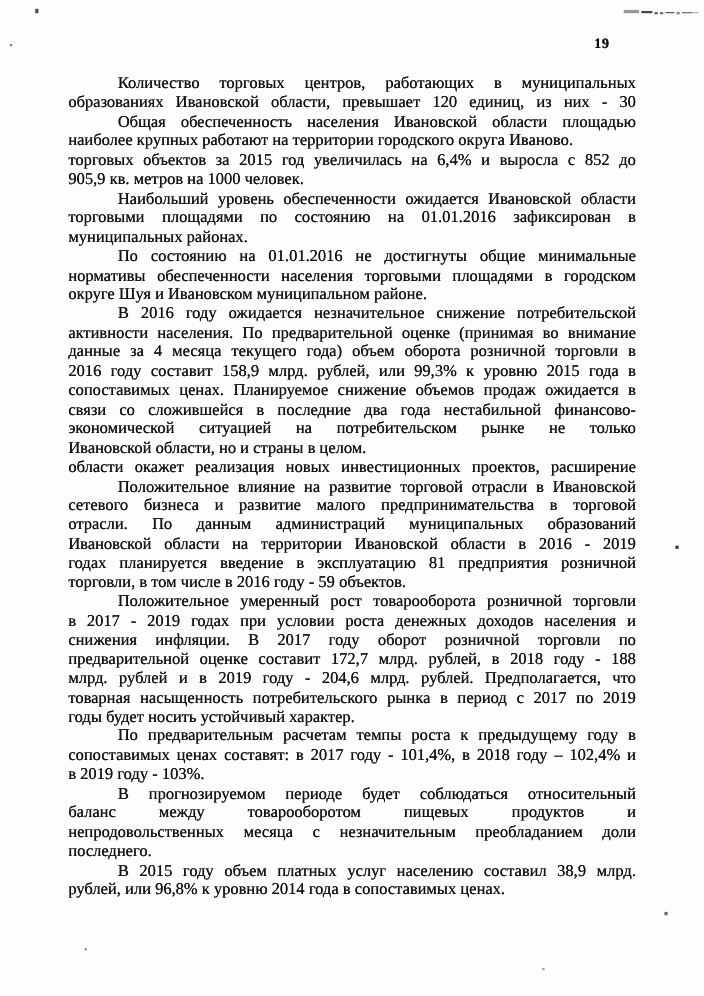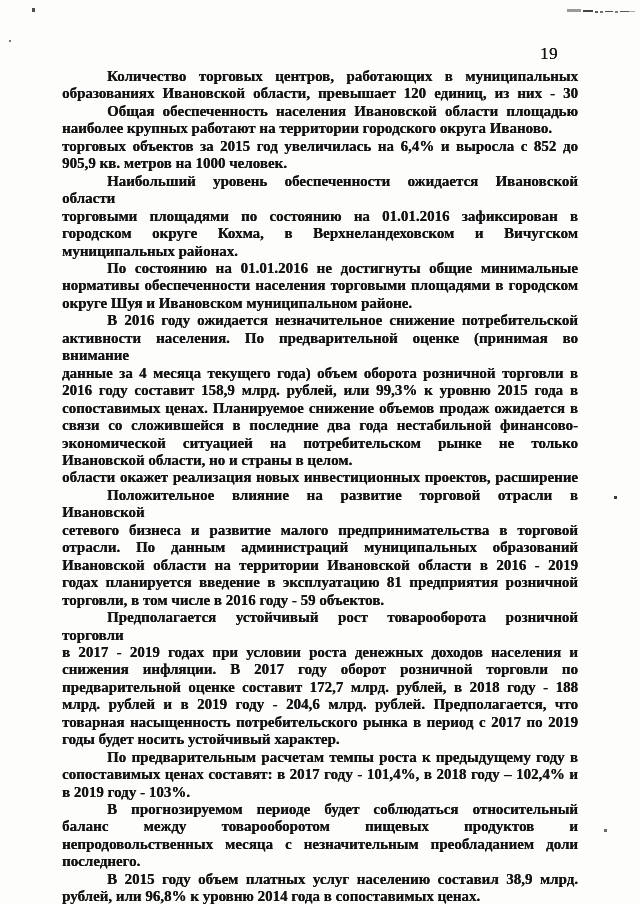--- a/index.html
+++ b/index.html
@@ -11,40 +11,39 @@
     position: relative;
     width: 640px;
     height: 905px;
     background: #fdfdfc;
     overflow: hidden;
     font-family: "Liberation Serif", "DejaVu Serif", serif;
     color: #141414;
   }
   .page-number {
     position: absolute;
-    top: 44px;
+    top: 32px;
     left: 540px;
-    font-size: 17px;
-    font-weight: normal;
+    font-size: 13px;
+    font-weight: bold;
     letter-spacing: 0.5px;
     text-shadow: 0.2px 0 0 currentColor;
   }
   .doc-body {
     position: absolute;
     left: 62px;
     top: 68px;
     width: 516px;
     font-size: 15px;
     line-height: 17.45px;
     text-shadow: 0.2px 0 0 currentColor;
   }
   .line {
     text-align: justify;
     text-align-last: justify;
-    font-weight: bold;
   }
   .line.first {
     text-indent: 45px;
   }
   .line.last {
     text-align-last: left;
   }
   
   .artifact {
     position: absolute;
@@ -89,41 +88,40 @@
 
   <div class="doc-body">
       <div class="line first">Количество торговых центров, работающих в муниципальных</div>
       <div class="line">образованиях Ивановской области, превышает 120 единиц, из них - 30</div>
       <div class="line first">Общая обеспеченность населения Ивановской области площадью</div>
       <div class="line last">наиболее крупных работают на территории городского округа Иваново.</div>
       <div class="line">торговых объектов за 2015 год увеличилась на 6,4% и выросла с 852 до</div>
       <div class="line last">905,9 кв. метров на 1000 человек.</div>
       <div class="line first">Наибольший уровень обеспеченности ожидается Ивановской области</div>
       <div class="line">торговыми площадями по состоянию на 01.01.2016 зафиксирован в</div>
-      <div class="line">городском округе Кохма, в Верхнеландеховском и Вичугском</div>
       <div class="line last">муниципальных районах.</div>
       <div class="line first">По состоянию на 01.01.2016 не достигнуты общие минимальные</div>
       <div class="line">нормативы обеспеченности населения торговыми площадями в городском</div>
       <div class="line last">округе Шуя и Ивановском муниципальном районе.</div>
       <div class="line first">В 2016 году ожидается незначительное снижение потребительской</div>
       <div class="line">активности населения. По предварительной оценке (принимая во внимание</div>
       <div class="line">данные за 4 месяца текущего года) объем оборота розничной торговли в</div>
       <div class="line">2016 году составит 158,9 млрд. рублей, или 99,3% к уровню 2015 года в</div>
       <div class="line">сопоставимых ценах. Планируемое снижение объемов продаж ожидается в</div>
       <div class="line">связи со сложившейся в последние два года нестабильной финансово-</div>
       <div class="line">экономической ситуацией на потребительском рынке не только</div>
       <div class="line last">Ивановской области, но и страны в целом.</div>
       <div class="line">области окажет реализация новых инвестиционных проектов, расширение</div>
       <div class="line first">Положительное влияние на развитие торговой отрасли в Ивановской</div>
       <div class="line">сетевого бизнеса и развитие малого предпринимательства в торговой</div>
       <div class="line">отрасли. По данным администраций муниципальных образований</div>
       <div class="line">Ивановской области на территории Ивановской области в 2016 - 2019</div>
       <div class="line">годах планируется введение в эксплуатацию 81 предприятия розничной</div>
       <div class="line last">торговли, в том числе в 2016 году - 59 объектов.</div>
-      <div class="line first">Предполагается устойчивый рост товарооборота розничной торговли</div>
+      <div class="line first">Положительное умеренный рост товарооборота розничной торговли</div>
       <div class="line">в 2017 - 2019 годах при условии роста денежных доходов населения и</div>
       <div class="line">снижения инфляции. В 2017 году оборот розничной торговли по</div>
       <div class="line">предварительной оценке составит 172,7 млрд. рублей, в 2018 году - 188</div>
       <div class="line">млрд. рублей и в 2019 году - 204,6 млрд. рублей. Предполагается, что</div>
       <div class="line">товарная насыщенность потребительского рынка в период с 2017 по 2019</div>
       <div class="line last">годы будет носить устойчивый характер.</div>
       <div class="line first">По предварительным расчетам темпы роста к предыдущему году в</div>
       <div class="line">сопоставимых ценах составят: в 2017 году - 101,4%, в 2018 году – 102,4% и</div>
       <div class="line last">в 2019 году - 103%.</div>
       <div class="line first">В прогнозируемом периоде будет соблюдаться относительный</div>

